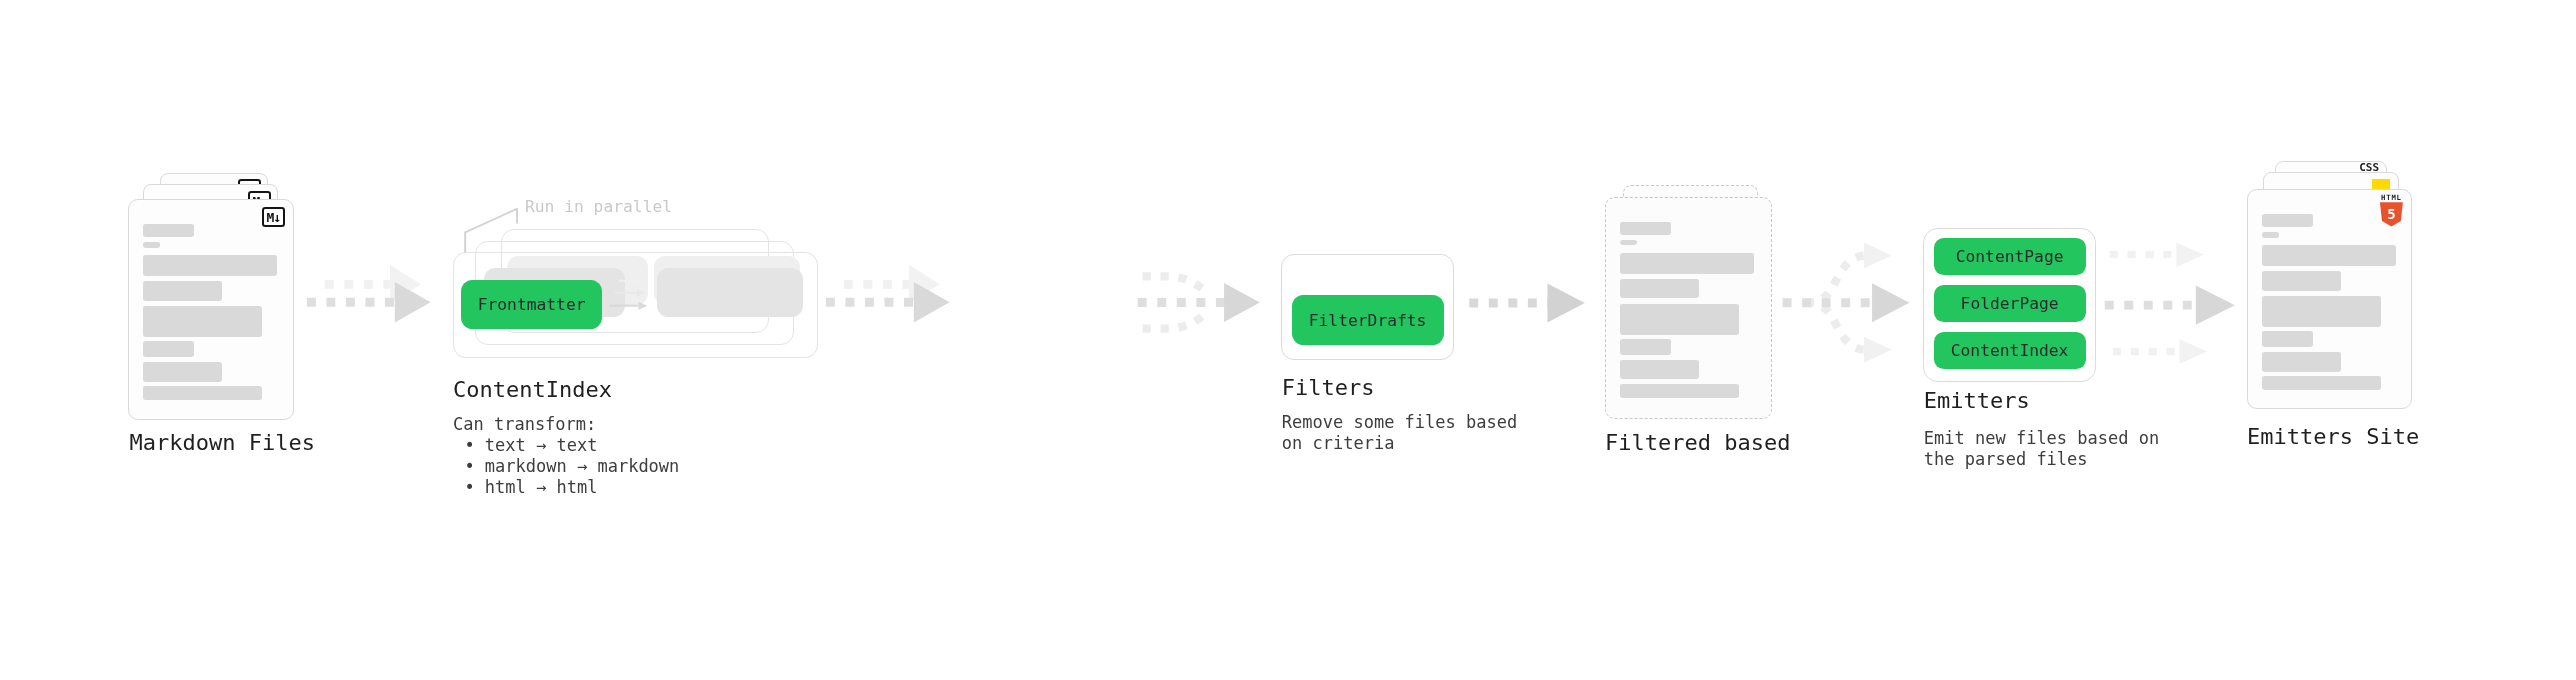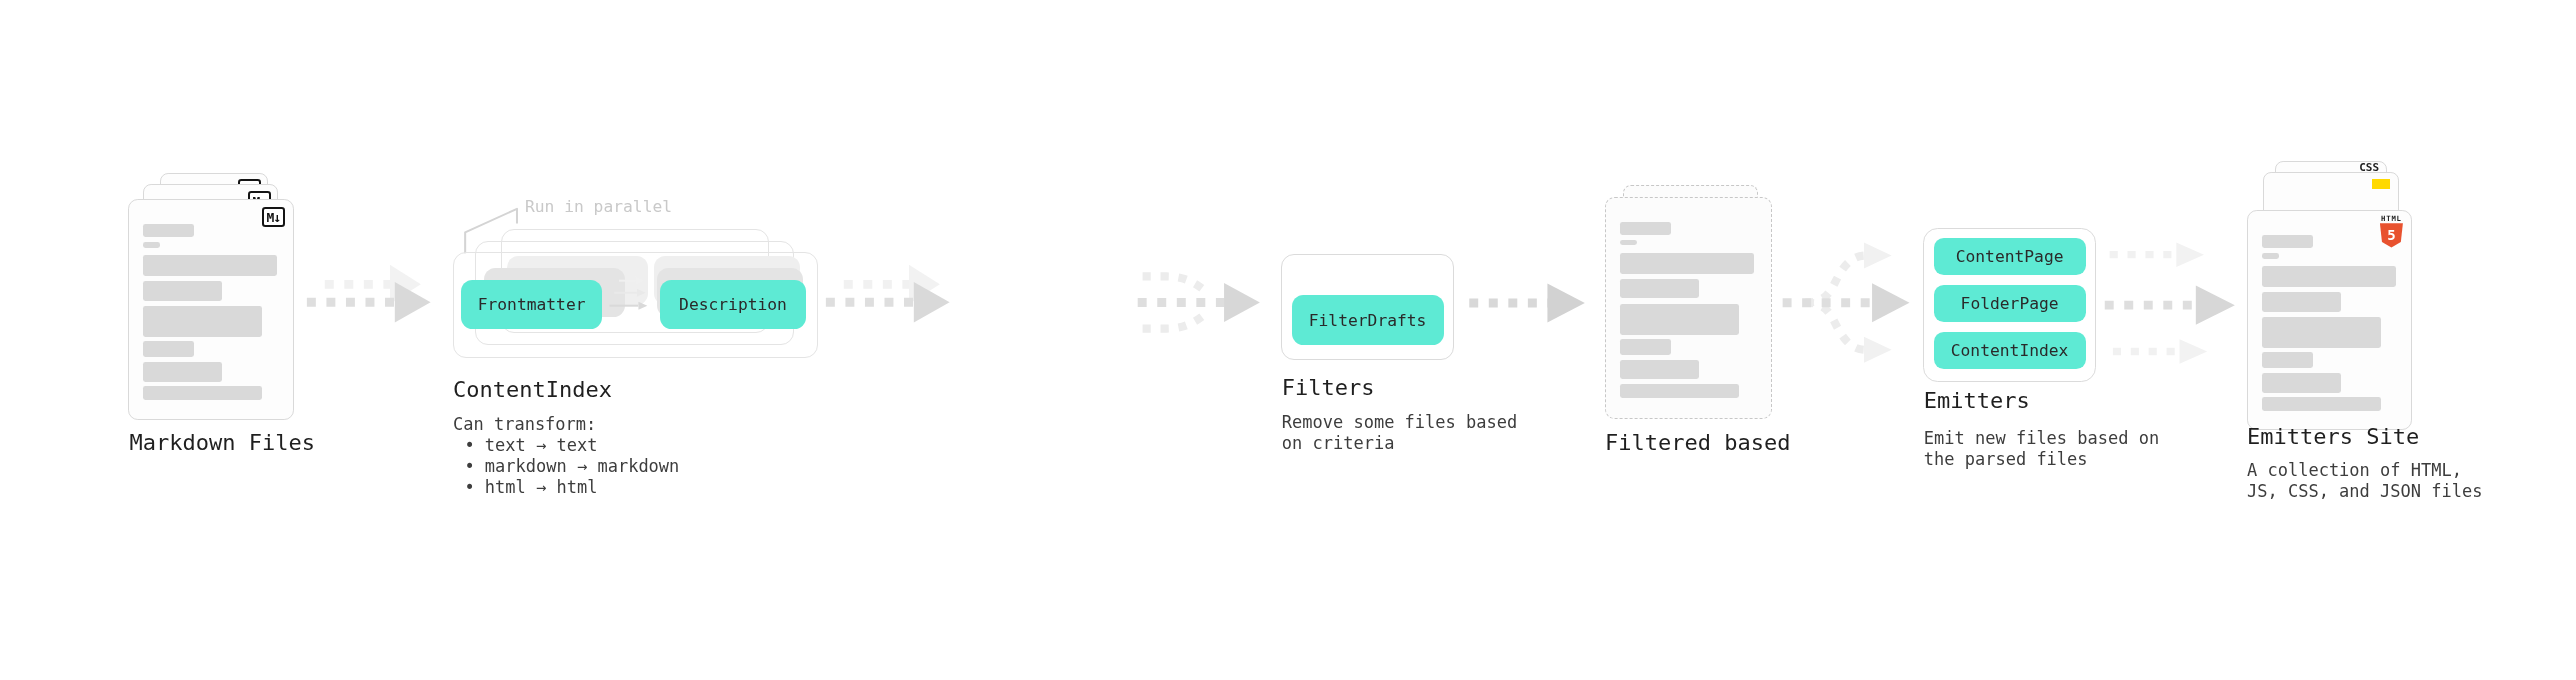--- a/index.html
+++ b/index.html
@@ -19,21 +19,21 @@
   .bars i:nth-child(4){top:81px;width:79px;height:19.5px;}
   .bars i:nth-child(5){top:106px;width:119px;height:31px;}
   .bars i:nth-child(6){top:141px;width:51px;height:16.3px;}
   .bars i:nth-child(7){top:162px;width:79px;height:19.5px;}
   .bars i:nth-child(8){top:186px;width:119px;height:14px;}
   
   .node-label{position:absolute;font-size:22px;line-height:24.4px;color:#1f1f1f;white-space:nowrap;}
   .node-desc{position:absolute;font-size:17px;line-height:21px;color:#3d3d3d;white-space:nowrap;}
   .node-desc .bullet{padding-left:11.4px;}
   
-  .chip{position:absolute;background:#5eead4;border-radius:11.4px;display:flex;align-items:center;justify-content:center;
+  .chip{position:absolute;background:#22c55e;border-radius:11.4px;display:flex;align-items:center;justify-content:center;
         font-size:16.3px;color:#2a2a2a;box-sizing:border-box;white-space:nowrap;}
   .chip.ghost1{background:#e4e4e4;}
   .chip.ghost2{background:#efefef;}
   .frame{position:absolute;border:1.6px solid #e4e4e4;border-radius:13px;box-sizing:border-box;background:transparent;}
   .panel{position:absolute;border:1.6px solid #dbdbdb;border-radius:13px;box-sizing:border-box;background:#ffffff;}
   
   .md-badge{position:absolute;right:8.1px;top:7.3px;border:2.4px solid #141414;border-radius:3.3px;background:#fff;
             font-weight:bold;font-size:13px;line-height:1;padding:1.6px 2.4px;color:#141414;letter-spacing:-0.8px;}
   .css-badge{position:absolute;right:7.3px;top:3.3px;text-align:center;}
   .css-word{display:block;font-size:11px;font-weight:bold;color:#222;line-height:6.5px;letter-spacing:0;}
@@ -90,21 +90,20 @@
     <div class="frame" style="left:48px;top:34px;width:268px;height:104px;"></div>
     <div class="frame" style="left:22px;top:46px;width:319px;height:104px;"></div>
     <div class="frame" style="left:0;top:57px;width:365px;height:106px;"></div>
 
     <div class="chip ghost2" style="left:54px;top:61px;width:141px;height:49px;"></div>
     <div class="chip ghost1" style="left:31px;top:73px;width:141px;height:49px;"></div>
     <div class="chip" style="left:8.1px;top:85px;width:141px;height:49px;">Frontmatter</div>
 
     <div class="chip ghost2" style="left:201px;top:61px;width:146px;height:49px;"></div>
     <div class="chip ghost1" style="left:204px;top:73px;width:146px;height:49px;"></div>
-    <div class="chip" style="left:207px;top:85px;width:146px;height:49px;">Description</div>
 
     <svg class="abs" style="left:153px;top:80px;" width="52" height="42" viewBox="0 0 64 52">
       <line x1="16" y1="7" x2="36" y2="7" stroke="#f0f0f0" stroke-width="2.5"></line>
         <polygon points="36,2 47,7 36,12" fill="#f0f0f0"></polygon>
       <line x1="10" y1="22" x2="38" y2="22" stroke="#e9e9e9" stroke-width="2.5"></line>
         <polygon points="38,17 49,22 38,27" fill="#e9e9e9"></polygon>
       <line x1="4" y1="38" x2="40" y2="38" stroke="#d9d9d9" stroke-width="2.5"></line>
         <polygon points="40,33 51,38 40,43" fill="#d9d9d9"></polygon>
     </svg>
 
@@ -197,39 +196,35 @@
   <div class="abs" style="left:2247px;top:161px;width:228px;height:349px;">
     <div class="card" style="left:28.4px;top:0;width:112px;height:52px;border-radius:8.1px;">
       <div class="css-badge">
         <span class="css-word">CSS</span>
         <div class="css-bar"></div>
       </div>
     </div>
     <div class="card" style="left:16.3px;top:11.4px;width:136px;height:52px;border-radius:8.1px;">
       <div class="js-badge"></div>
     </div>
-    <div class="card" style="left:0;top:28px;width:165px;height:220px;margin-top:21px;">
+    <div class="card" style="left:0;top:28px;width:165px;height:220px;">
       <div class="html5-badge">
         <span class="html5-word">HTML</span>
         <div class="html5-shield">
             <span>5</span>
           </div>
       </div>
       <div class="bars">
           <i></i>
           <i></i>
           <i></i>
           <i></i>
           <i></i>
           <i></i>
           <i></i>
           <i></i>
         </div>
     </div>
     <div class="node-label" style="left:0;top:264px;">Emitters Site</div>
-    <div class="node-desc" style="left:0;top:299px;">
-      <div>A collection of HTML,</div>
-      <div>JS, CSS, and JSON files</div>
-    </div>
   </div>
 
 </div>
 
 
 </body></html>

